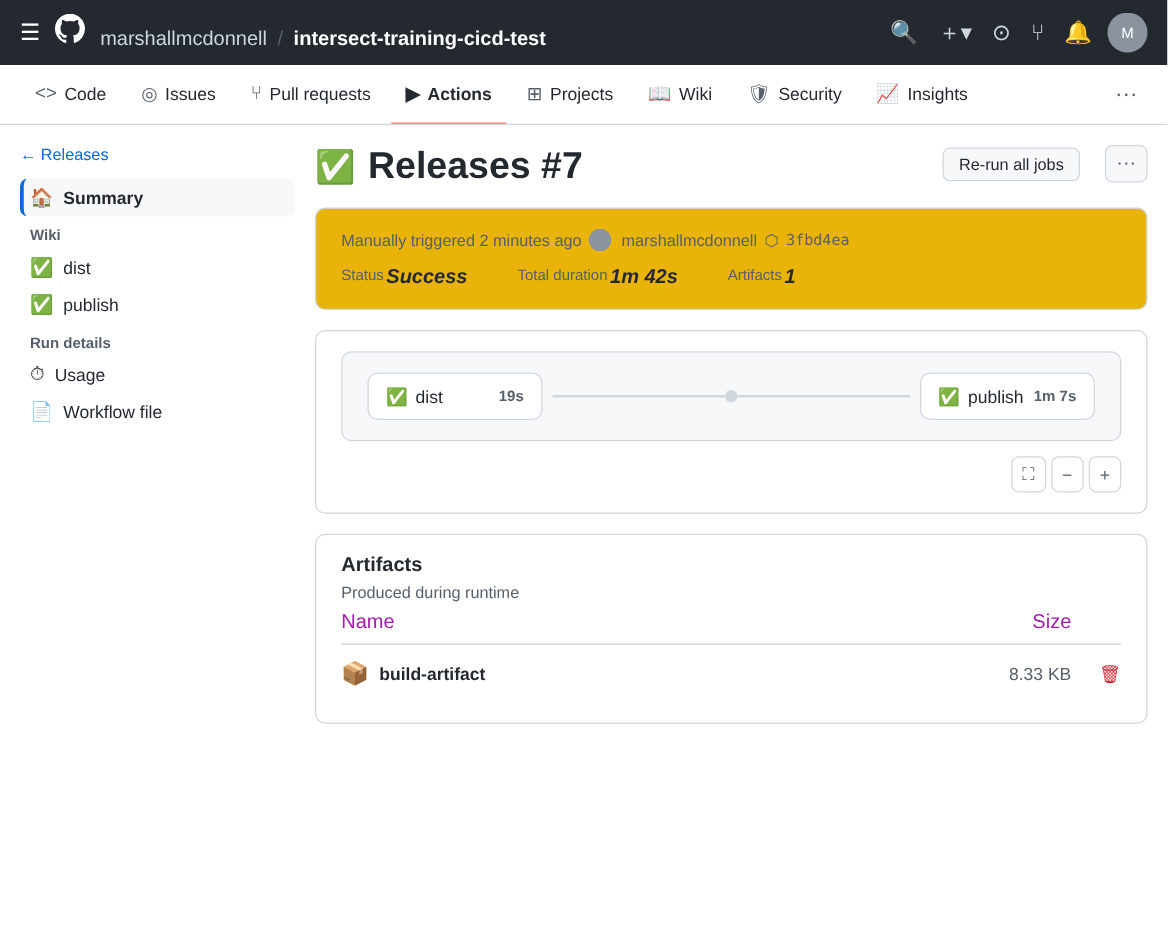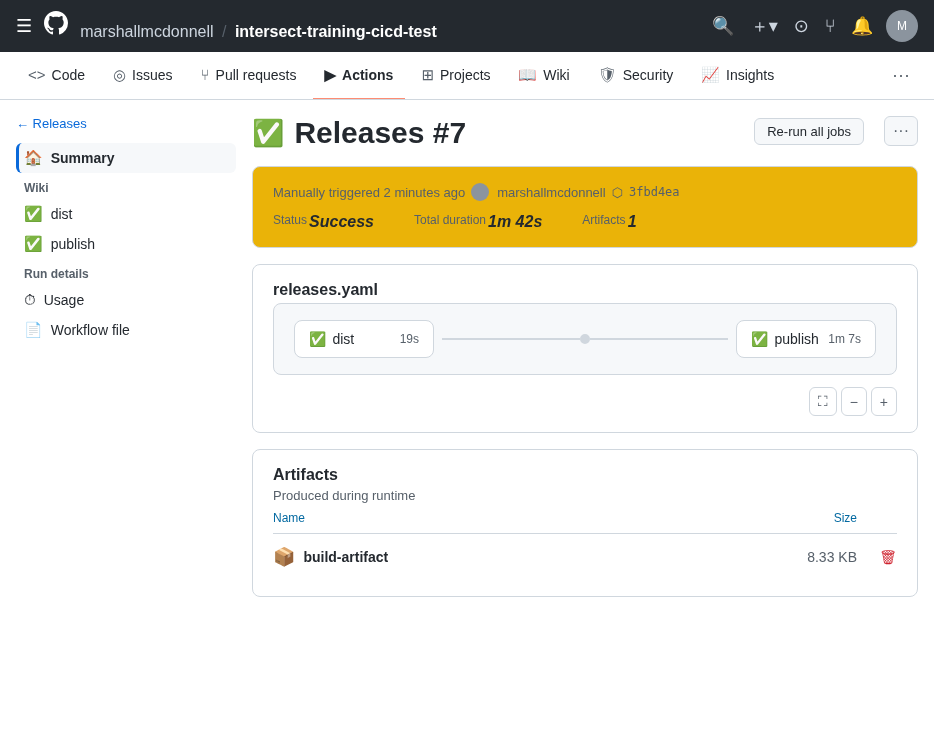--- a/index.html
+++ b/index.html
@@ -87,37 +87,37 @@
     .workflow-name { font-size: 16px; font-weight: 600; margin-bottom: 4px; }
     .workflow-trigger { font-size: 13px; color: #0969da; margin-bottom: 16px; cursor: pointer; }
 
     .job-flow { display: flex; align-items: center; gap: 0; background: #f6f8fa; border: 1px solid #d0d7de; border-radius: 8px; padding: 16px 20px; margin-bottom: 12px; }
     .job-node {
       display: flex; align-items: center; justify-content: space-between;
       border: 1px solid #d0d7de; border-radius: 8px; background: #fff;
       padding: 10px 14px; min-width: 140px; gap: 8px;
     }
     .job-node .job-name { font-size: 14px; font-weight: 500; display: flex; align-items: center; gap: 6px; }
-    .job-node .job-duration { font-size: 12px; color: #57606a; }
+    .job-node .job-duration { font-size: 12px; color: #57606a; font-weight: bold; }
     .job-connector { display: flex; align-items: center; flex: 1; padding: 0 8px; }
     .connector-line { height: 2px; flex: 1; background: #d0d7de; }
     .connector-dot { width: 10px; height: 10px; border-radius: 50%; background: #d0d7de; border: 2px solid #d0d7de; }
 
     .flow-controls { display: flex; justify-content: flex-end; gap: 4px; }
     .flow-btn { padding: 5px 8px; border: 1px solid #d0d7de; border-radius: 6px; background: #fff; cursor: pointer; font-size: 14px; color: #57606a; }
 
     
     .artifacts-card {
       border: 1px solid #d0d7de; border-radius: 8px;
       padding: 16px 20px; background: #fff;
     }
     .artifacts-title { font-size: 16px; font-weight: 600; margin-bottom: 4px; }
     .artifacts-subtitle { font-size: 13px; color: #57606a; }
     .artifacts-table { width: 100%; border-collapse: collapse; }
-    .artifacts-table th { font-size: 12px; font-weight: 500; color: #0369a1; text-align: left; padding: 8px 0; border-bottom: 1px solid #d0d7de; }
+    .artifacts-table th { font-size: 16px; font-weight: 500; color: #a21caf; text-align: left; padding: 8px 0; border-bottom: 1px solid #d0d7de; }
     .artifacts-table td { padding: 12px 0; border-bottom: 1px solid #d0d7de; font-size: 14px; vertical-align: middle; }
     .artifacts-table tr:last-child td { border-bottom: none; }
     .artifact-name { display: flex; align-items: center; gap: 8px; font-weight: 600; }
     .artifact-icon { font-size: 18px; color: #57606a; }
     .artifact-size { color: #57606a; }
     .artifact-delete { color: #cf222e; cursor: pointer; font-size: 16px; text-align: right; }
 
     .commit-hash { font-size: 12px; color: #57606a; font-family: monospace; }
 
     .slash { color: #57606a; margin: 0 4px; }
@@ -247,21 +247,20 @@
           <span class="status-value">1m 42s</span>
         </div>
         <div class="status-group">
           <span class="status-label">Artifacts</span>
           <span class="status-value">1</span>
         </div>
       </div>
     </div>
 
     <div class="workflow-card">
-      <div class="workflow-name">releases.yaml</div>
 
       <div class="job-flow">
 
         <div class="job-node">
           <div class="job-name">
             <span style="color:#2da44e;">✅</span>
             <span>dist</span>
           </div>
           <span class="job-duration">19s</span>
         </div>

